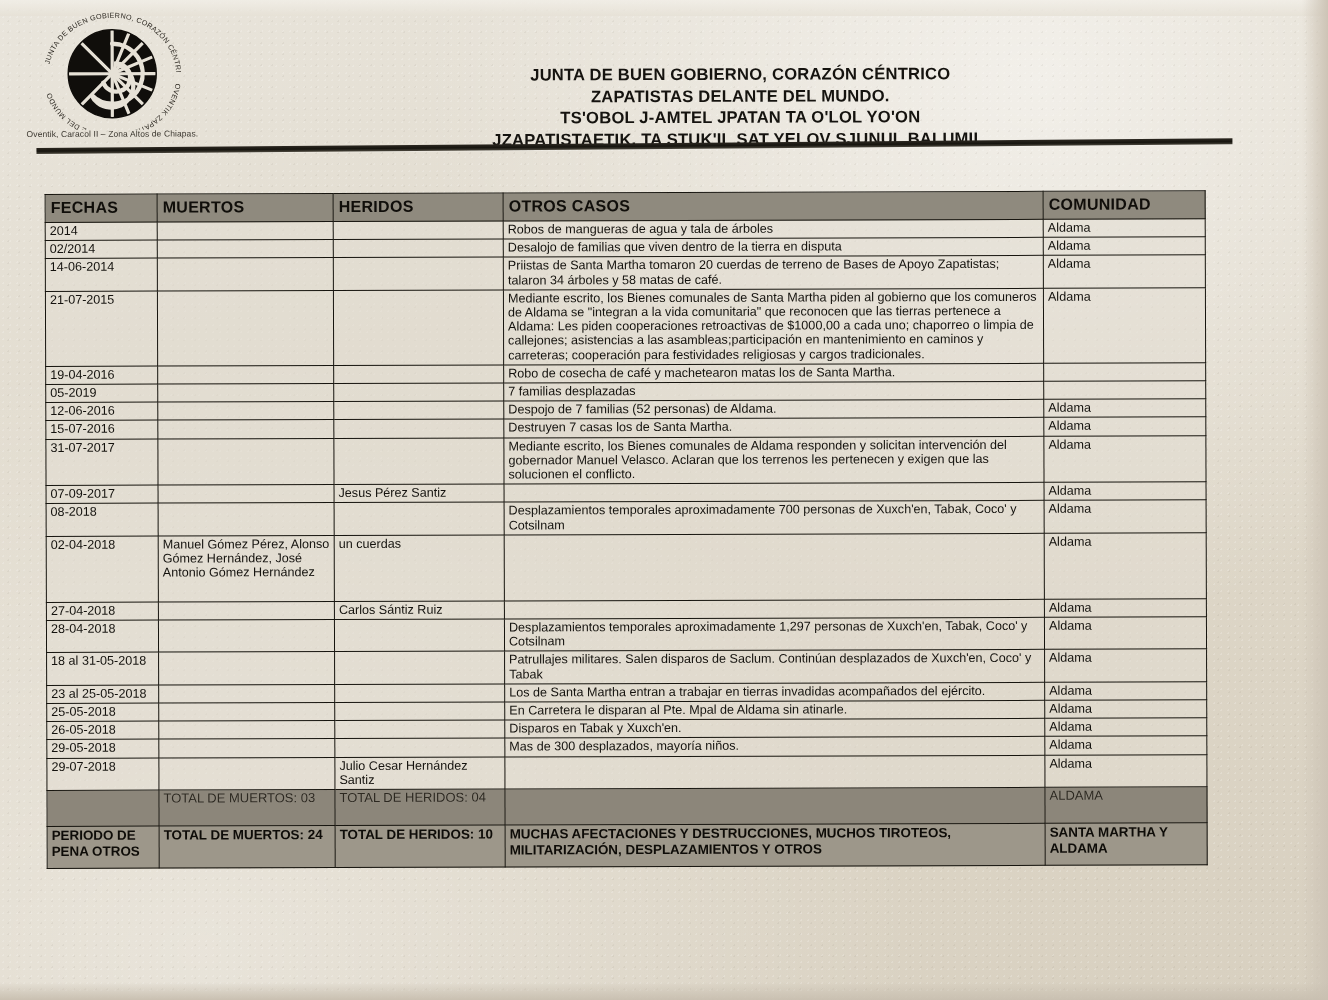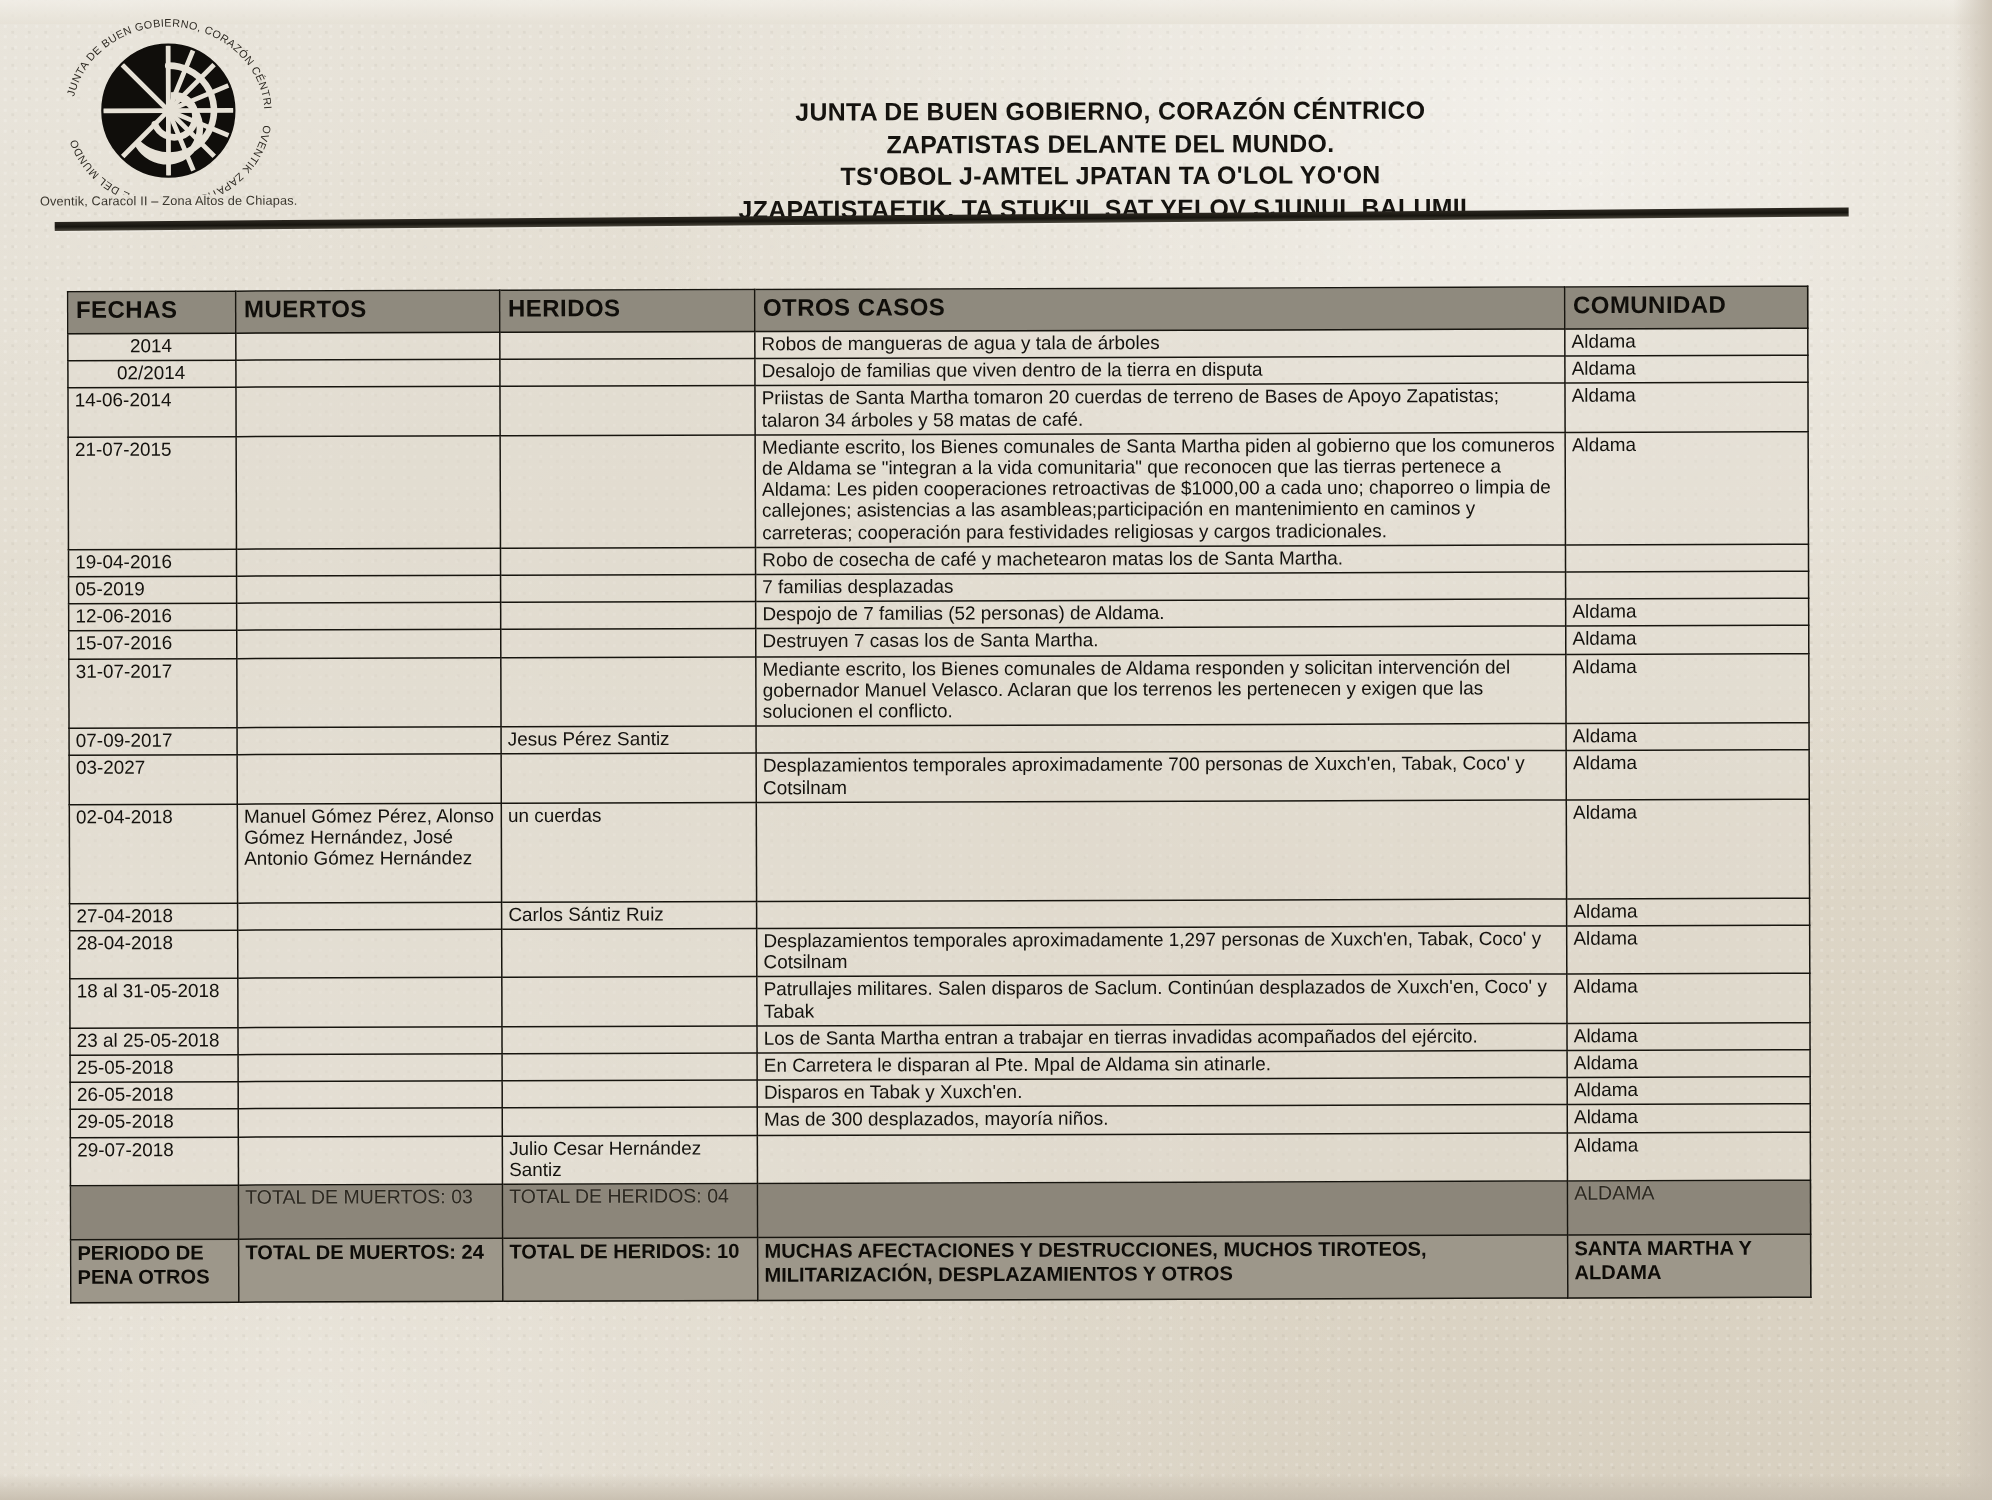--- a/index.html
+++ b/index.html
@@ -85,21 +85,21 @@
     background:#8f8a7e;
     color:#100e0a;
     font-weight:bold;
     font-size:16px;
     letter-spacing:.3px;
     padding:2px 4px 3px 5px;
     text-align:left;
     height:22px;
     vertical-align:middle;
   }
-  td.num-right{text-align:center;padding-right:5px;}
+  td.num-right{text-align:left;padding-right:5px;}
   tr.spacer-tall td{height:62px;}
 
   
   tr.total-a td{
     background:#8c867a;color:#2c2820;font-weight:normal;
     font-size:13px;line-height:14.6px;height:32px;
     text-shadow:0 0 1px rgba(255,255,255,.18);
   }
   tr.total-b td{
     background:#9d978a;color:#0e0c08;font-weight:bold;
@@ -250,21 +250,21 @@
             <td>Aldama</td>
           </tr>
           <tr>
             <td>07-09-2017</td>
             <td></td>
             <td>Jesus Pérez Santiz</td>
             <td></td>
             <td>Aldama</td>
           </tr>
           <tr>
-            <td>03-2027</td>
+            <td>08-2018</td>
             <td></td>
             <td></td>
             <td>Desplazamientos temporales aproximadamente 700 personas de Xuxch'en, Tabak, Coco' y Cotsilnam</td>
             <td>Aldama</td>
           </tr>
           <tr class="spacer-tall">
             <td>02-04-2018</td>
             <td>Manuel Gómez Pérez, Alonso Gómez Hernández, José Antonio Gómez Hernández</td>
             <td>un cuerdas</td>
             <td></td>

